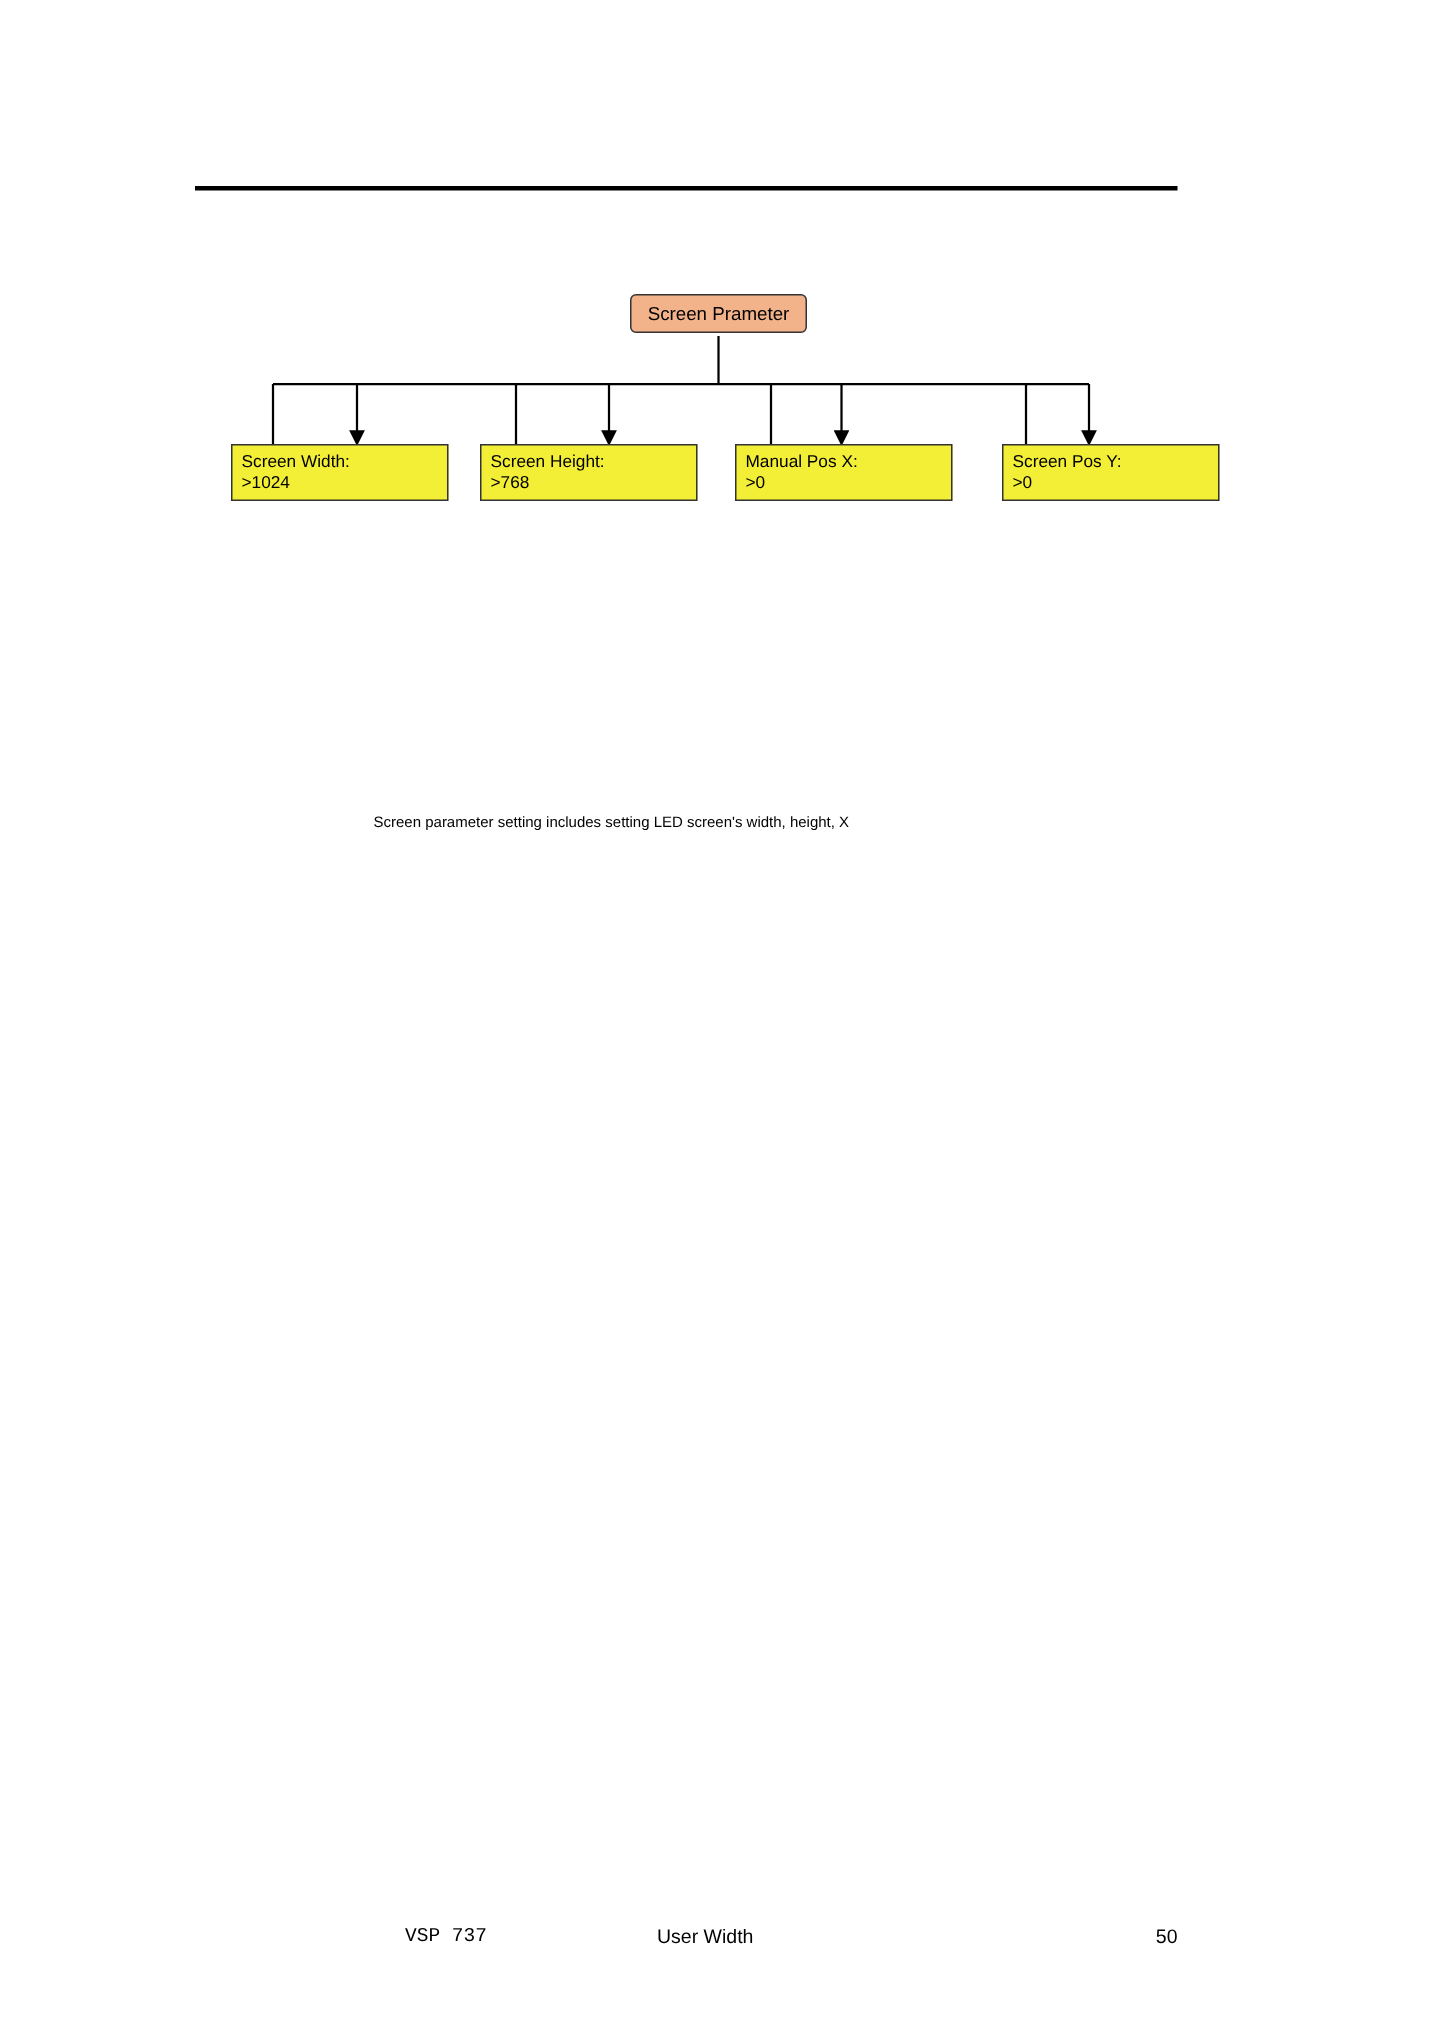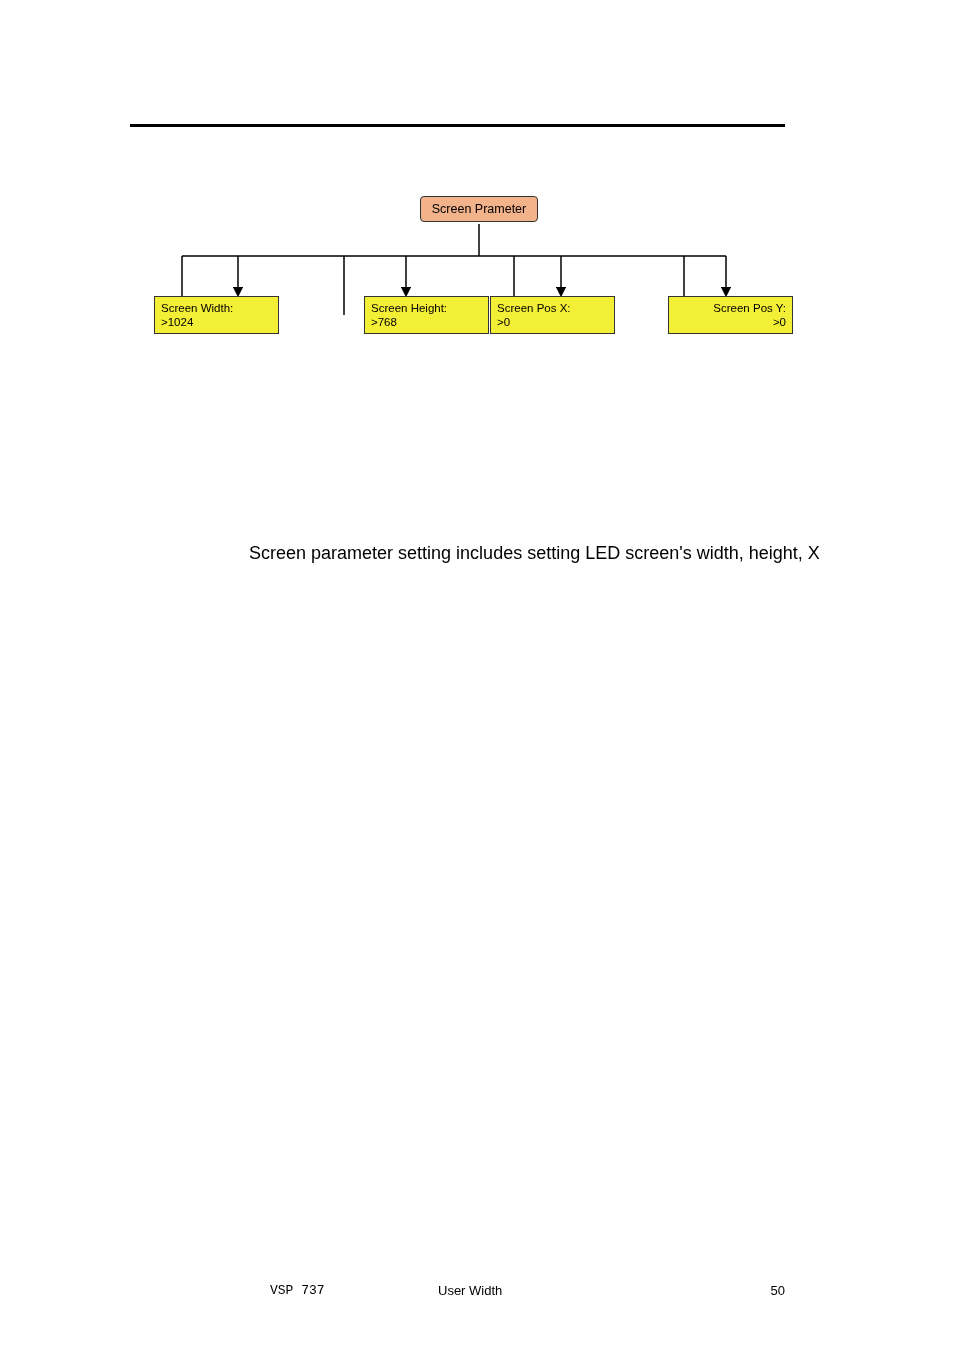--- a/index.html
+++ b/index.html
@@ -45,48 +45,48 @@
     font-size: 12.5px;
     display: flex;
     align-items: center;
     justify-content: center;
     padding: 4px 4px;
     box-sizing: border-box;
   }
   .child-box {
     position: absolute;
     top: 116px;
-    width: 125px;
+    width: 145px;
     height: 38px;
     background: #f3ee36;
     border: 1px solid #333;
     font-size: 11.5px;
     line-height: 1.25;
     padding: 4px 6px;
     box-sizing: border-box;
     display: flex;
     flex-direction: column;
     justify-content: center;
   }
   .c1 { left: 24px; }
-  .c2 { left: 190px; margin-left: 44px; }
+  .c2 { left: 190px; }
   .c3 { left: 360px; }
-  .c4 { left: 538px; align-items: flex-end; }
+  .c4 { left: 538px; }
   svg.connectors {
     position: absolute;
     left: 0;
     top: 0;
     width: 680px;
     height: 180px;
   }
   .body-text {
     position: absolute;
     left: 249px;
     top: 543px;
-    font-size: 18px;
+    font-size: 10px;
     font-family: Arial, sans-serif;
     white-space: nowrap;
   }
   .footer {
     position: absolute;
     left: 130px;
     top: 1290px;
     width: 655px;
     font-size: 13px;
     font-family: Arial, sans-serif;
@@ -136,21 +136,21 @@
 
     <div class="child-box c1">
       <span>Screen Width:</span>
       <span>&gt;1024</span>
     </div>
     <div class="child-box c2">
       <span>Screen Height:</span>
       <span>&gt;768</span>
     </div>
     <div class="child-box c3">
-      <span>Screen Pos X:</span>
+      <span>Manual Pos X:</span>
       <span>&gt;0</span>
     </div>
     <div class="child-box c4">
       <span>Screen Pos Y:</span>
       <span>&gt;0</span>
     </div>
 
   </div>
 
   <div class="body-text">Screen parameter setting includes setting LED screen's width, height, X</div>

